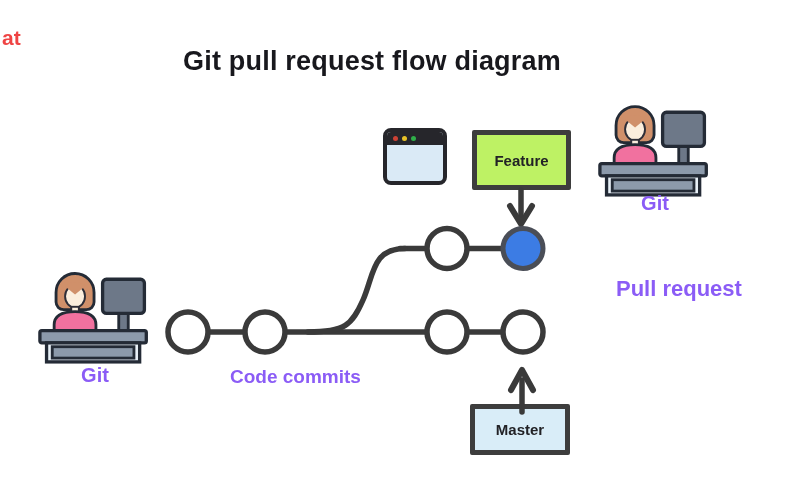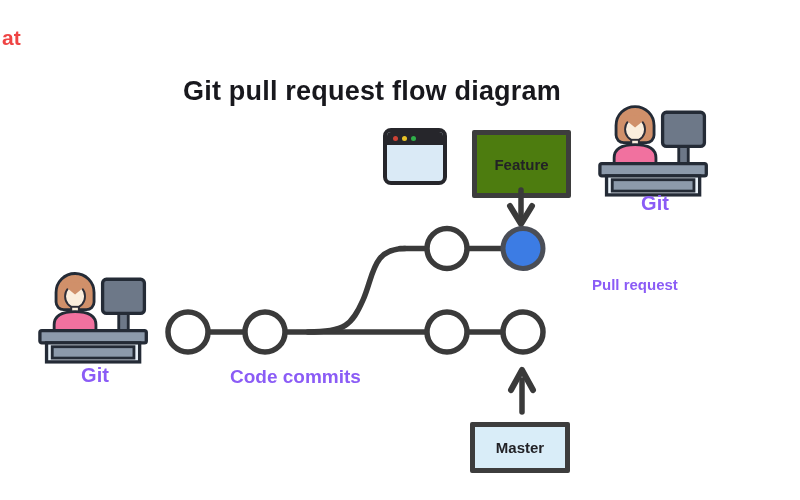--- a/index.html
+++ b/index.html
@@ -15,46 +15,46 @@
 
   .brand-logo {
     left: 2px; top: 26px;
     font-size: 21px; font-weight: 800;
     color: #ef4444; letter-spacing: 0;
   }
   .page-title {
     left: 0; top: 46px; width: 744px;
     text-align: center;
     font-size: 27px; font-weight: 700;
-    color: #18181d; letter-spacing: 0.2px; margin-top: 30px;
+    color: #18181d; letter-spacing: 0.2px;
   }
 
   
   .browser-icon {
     left: 383px; top: 128px; width: 64px; height: 57px;
     border: 4px solid #26262b; border-radius: 8px;
     background: #daeaf6; overflow: hidden;
   }
   .browser-header {
     width: 100%; height: 13px; background: #26262b;
     display: flex; align-items: center; gap: 4px; padding-left: 6px;
   }
   .browser-dot { width: 5px; height: 5px; border-radius: 50%; }
 
   
   .node-box {
     display: flex; align-items: center; justify-content: center;
     border: 5px solid #3d3d3d; border-radius: 2px;
     font-weight: 700; font-size: 15px; color: #222226;
   }
-  .feature-box { left: 472px; top: 130px; width: 99px; height: 68px; background: #4d7c0f; text-align: right; }
-  .master-box  { left: 470px; top: 422px; width: 100px; height: 51px; background: #d9edf8; }
+  .feature-box { left: 472px; top: 130px; width: 99px; height: 60px; background: #bef264; text-align: right; }
+  .master-box  { left: 470px; top: 404px; width: 100px; height: 51px; background: #d9edf8; }
 
   .text-label { color: #8b5cf6; font-weight: 600; }
-  .pull-request-label { left: 592px; top: 276px; font-size: 15px; text-align: right; }
+  .pull-request-label { left: 616px; top: 276px; font-size: 22px; text-align: right; }
   .code-commits-label { left: 230px; top: 366px; width: 195px; font-size: 19px; }
   .git-label-left  { left: 38px;  top: 364px; width: 114px; text-align: center; font-size: 20px; }
   .git-label-right { left: 598px; top: 192px; width: 114px; text-align: center; font-size: 20px; }
 
   .graph-svg { left: 0; top: 0; width: 800px; height: 500px; }
   .person-svg { width: 114px; height: 105px; }
   .person-left  { left: 38px;  top: 260px; }
   .person-right { left: 598px; top: 93px; }
 </style>
 </head>

